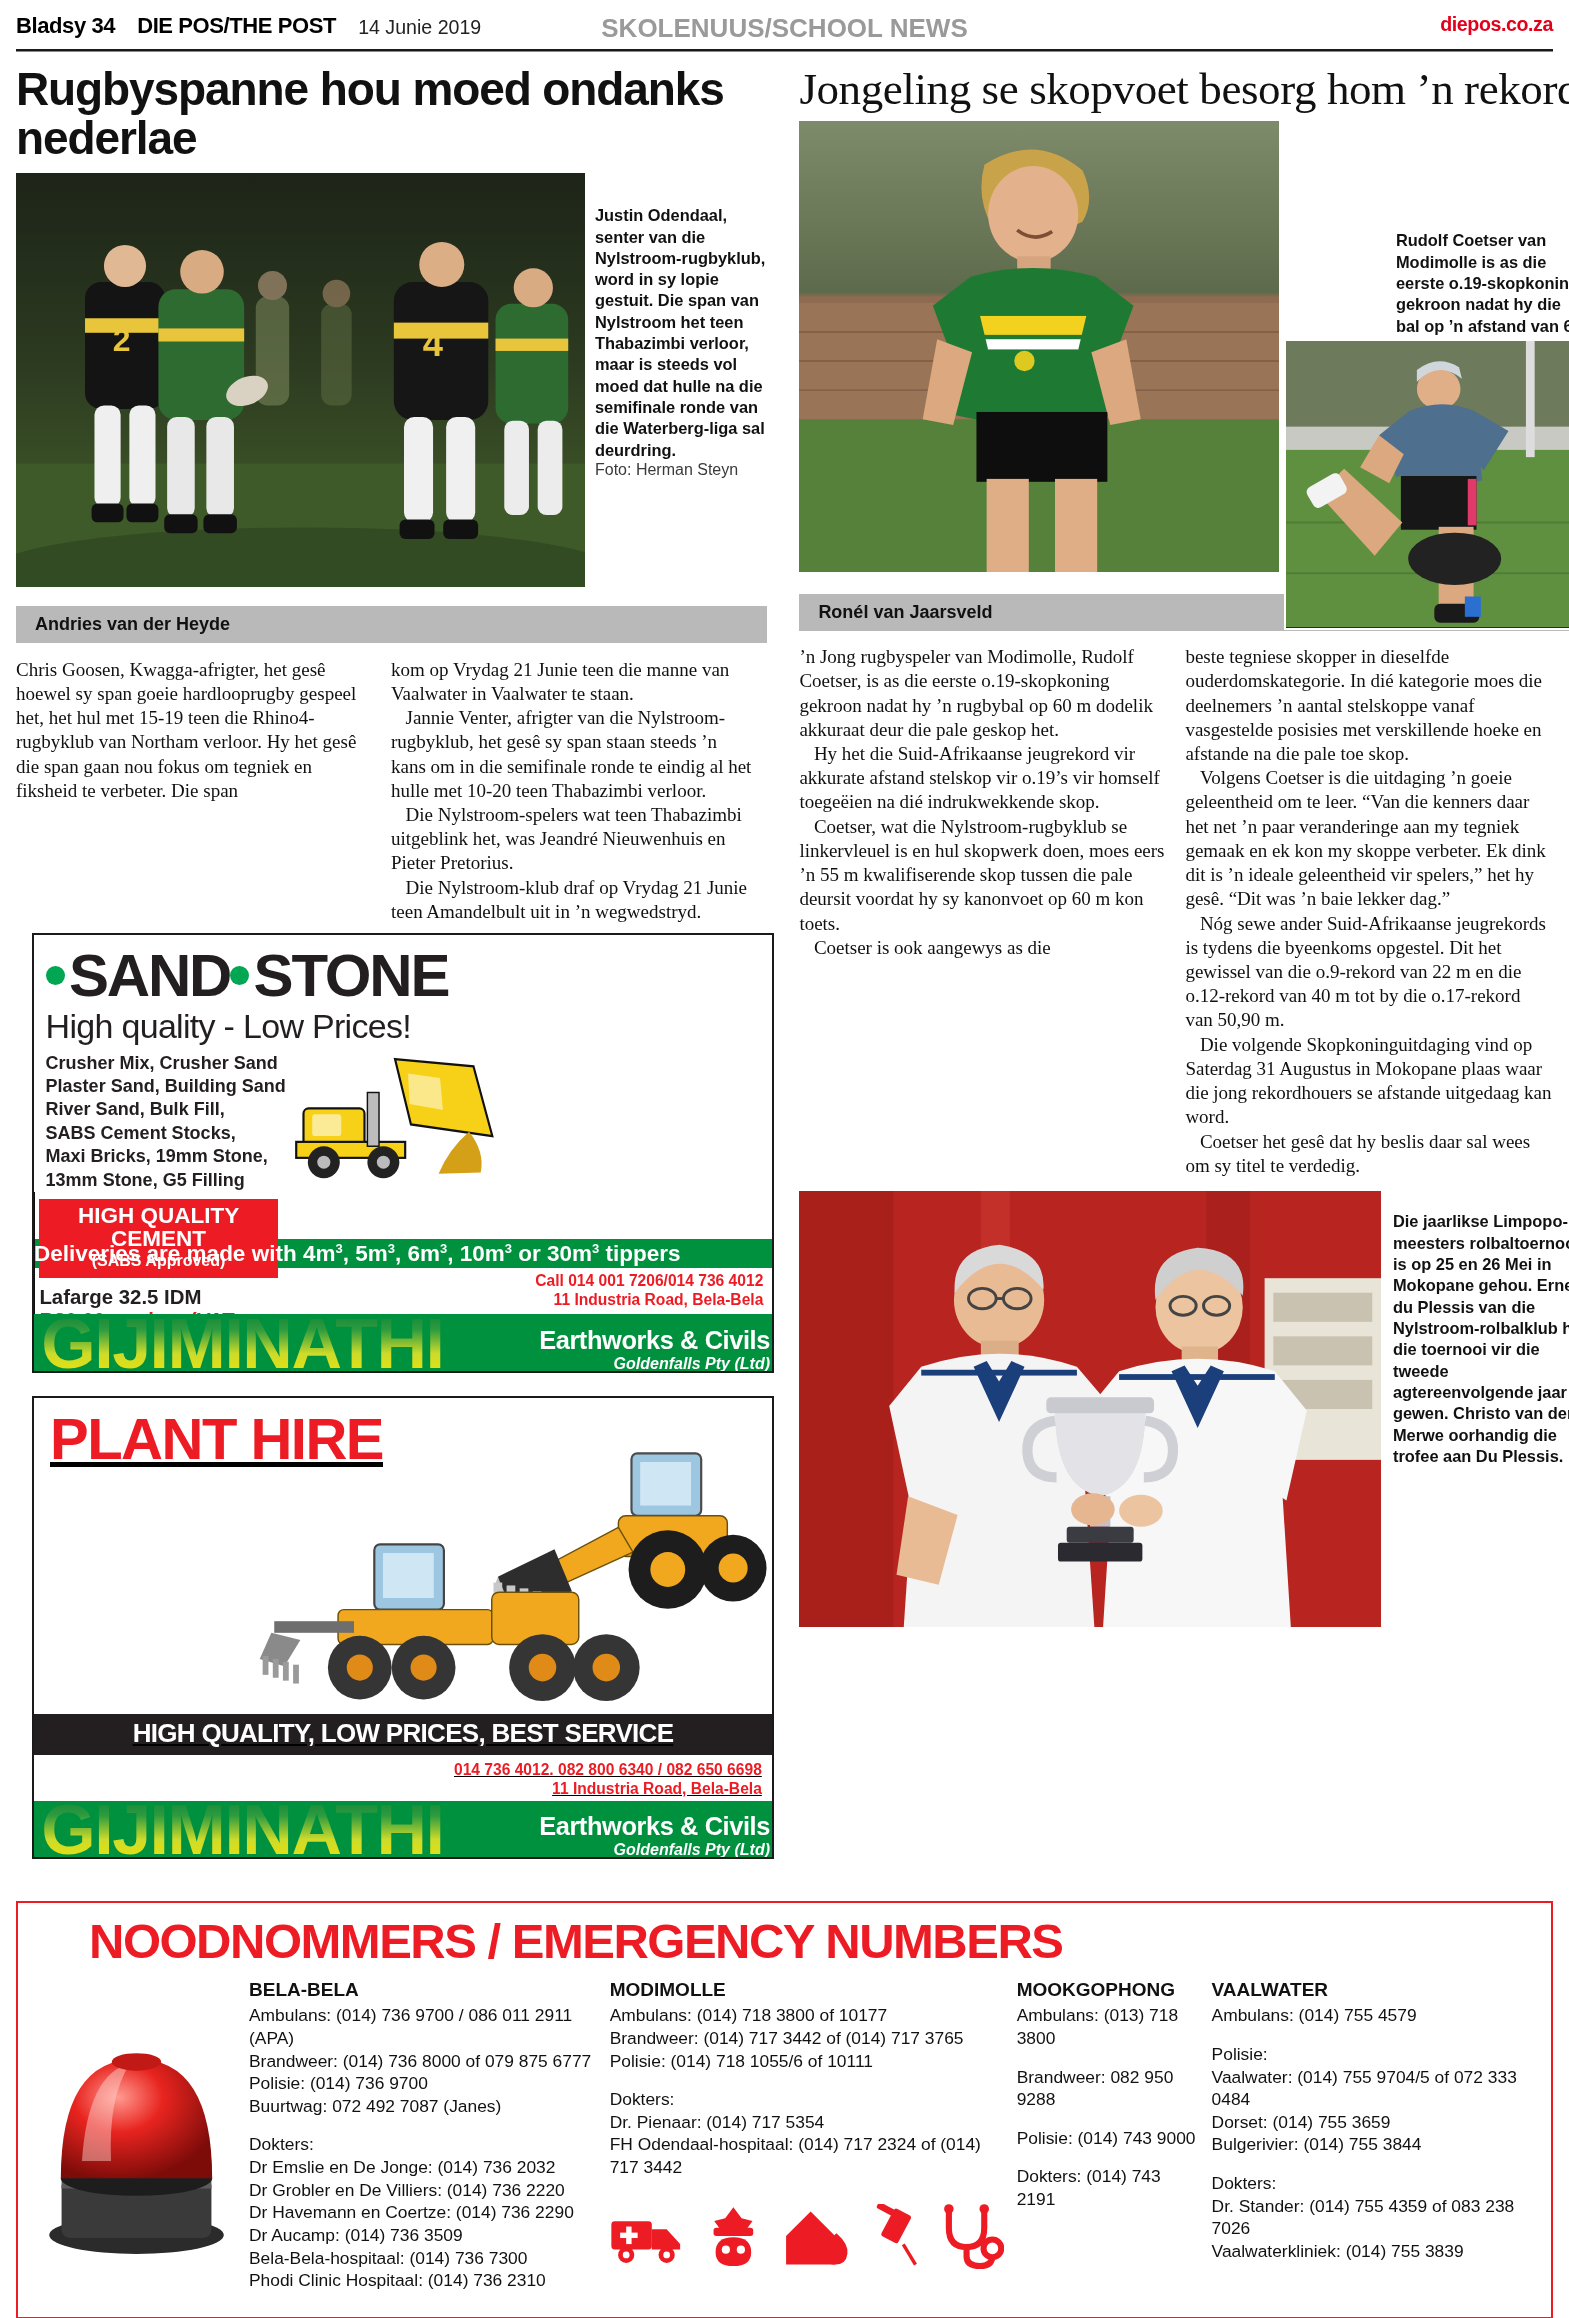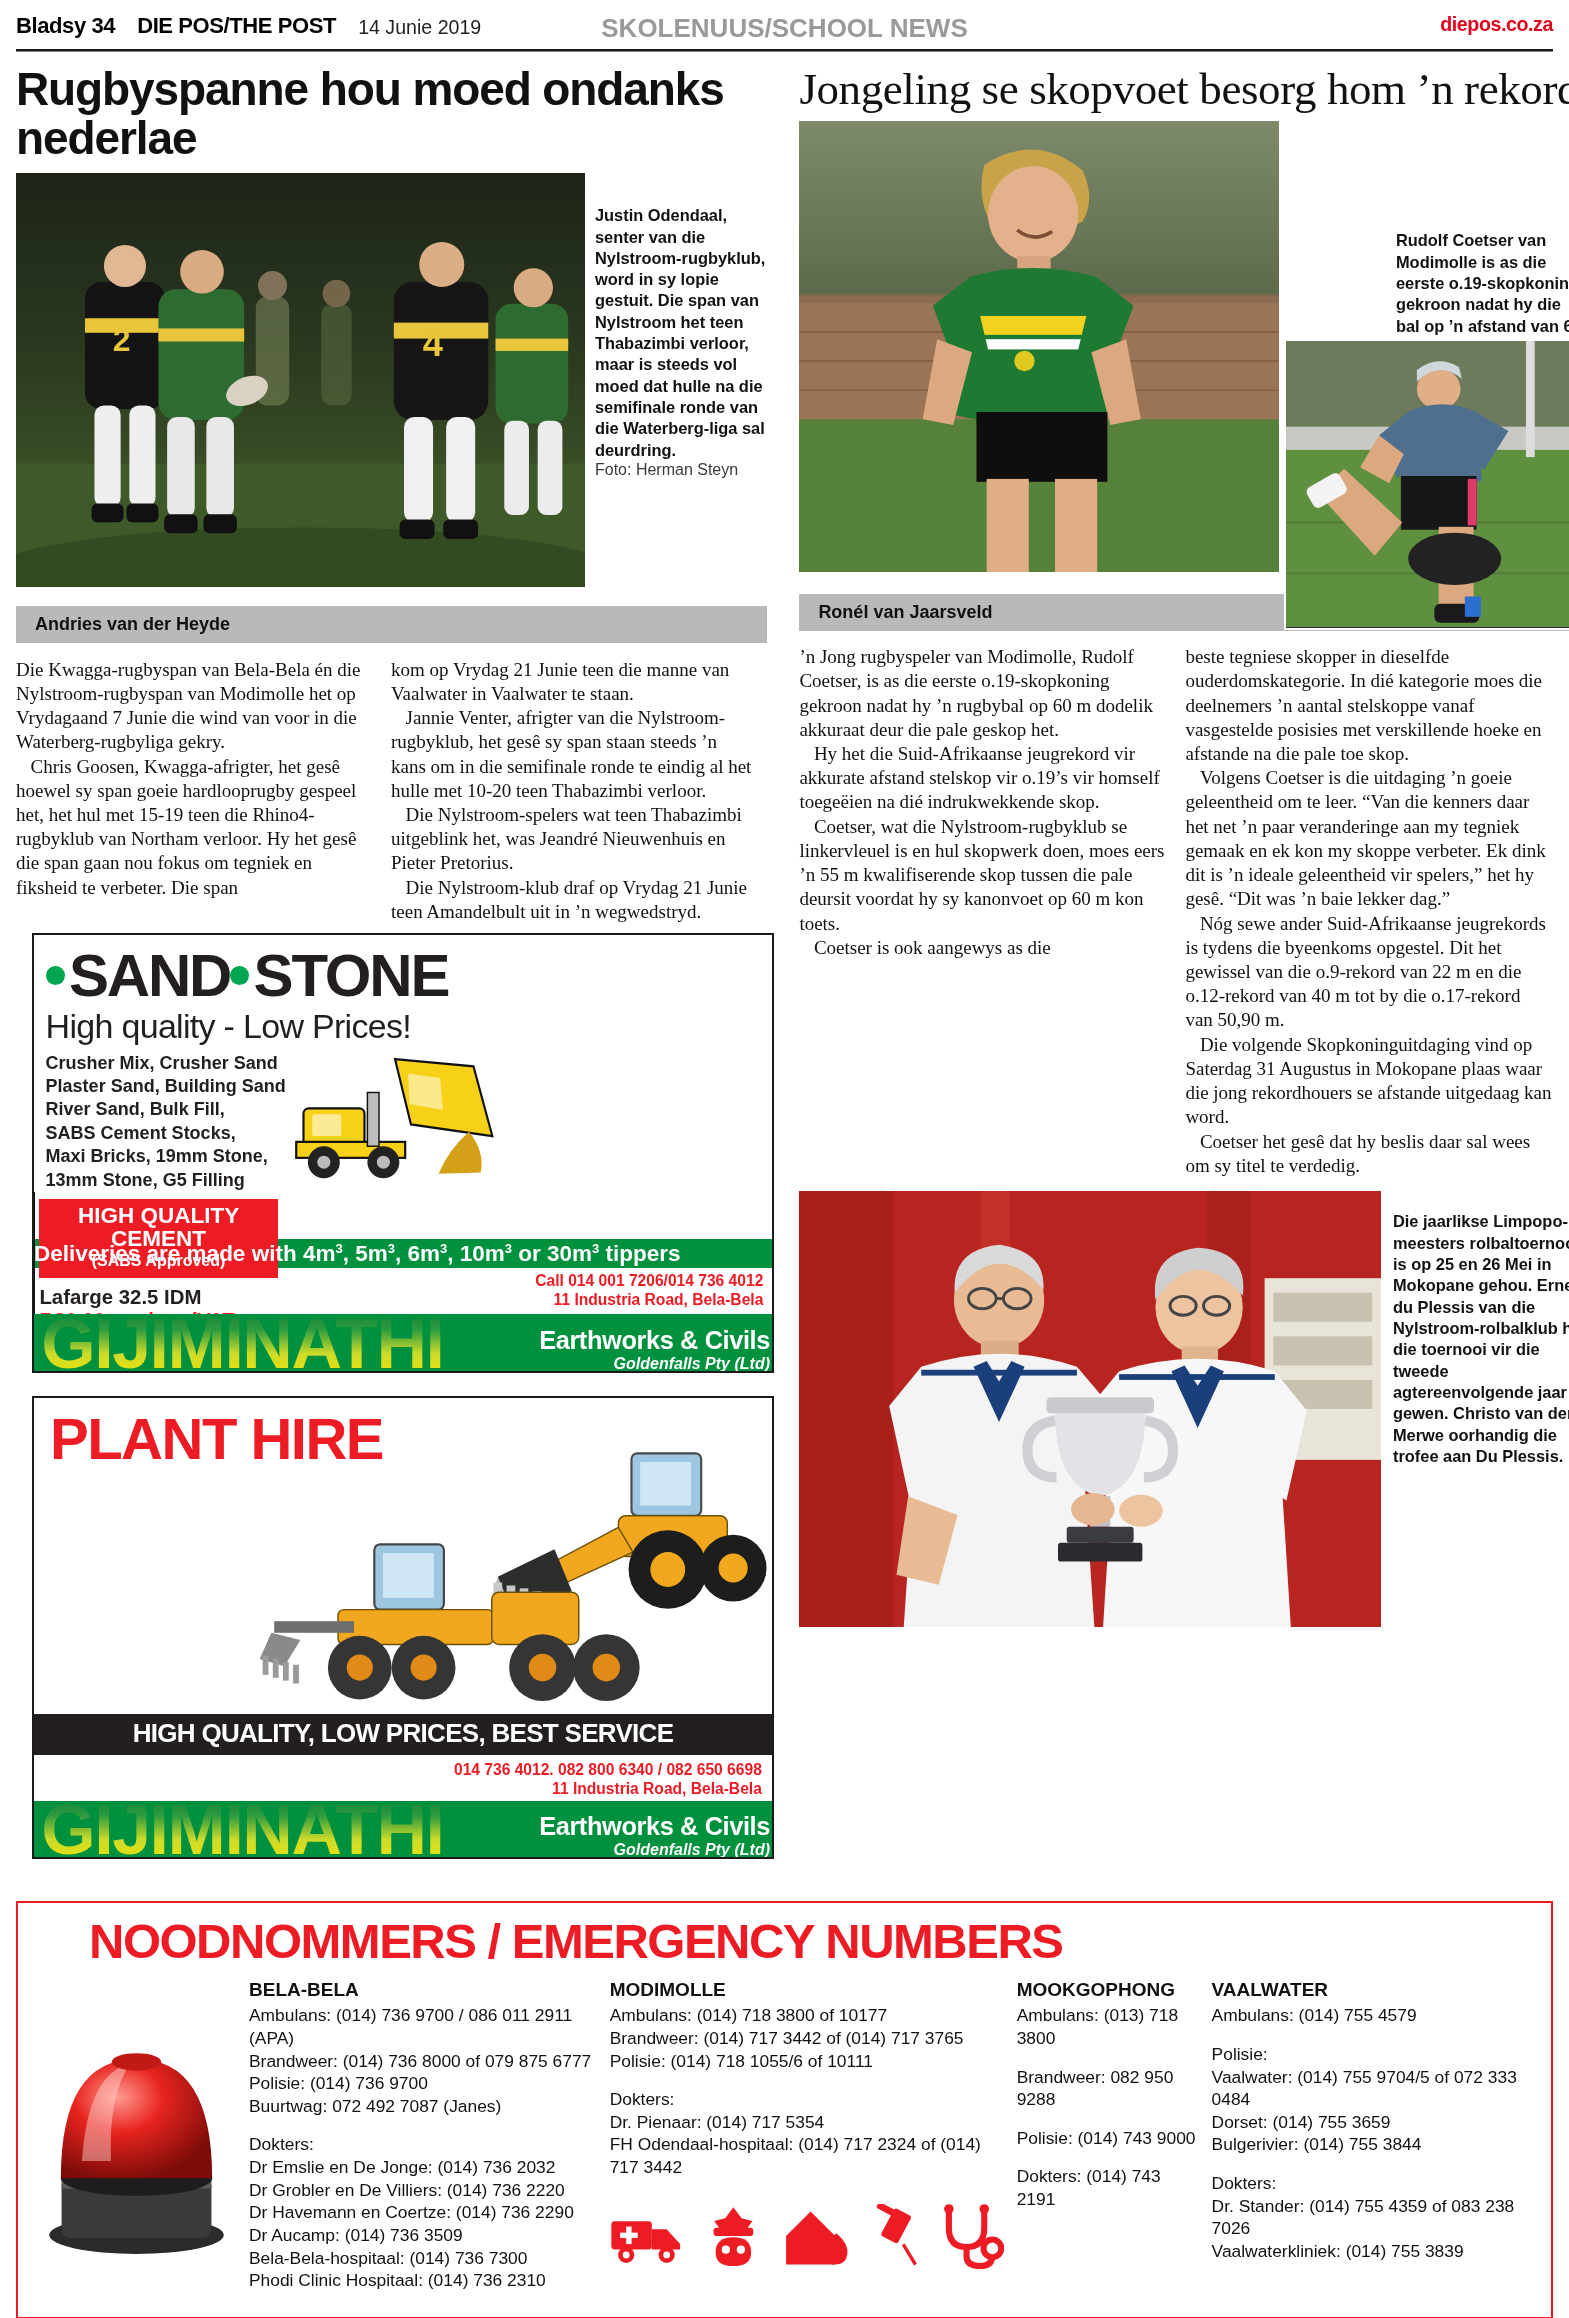--- a/index.html
+++ b/index.html
@@ -219,21 +219,20 @@
         <div class="rugby-cap">
           <div class="photo-caption">Justin Odendaal, senter van die Nylstroom-rugbyklub, word in sy lopie gestuit. Die span van Nylstroom het teen Thabazimbi verloor, maar is steeds vol moed dat hulle na die semifinale ronde van die Waterberg-liga sal deurdring.</div>
           <div class="photo-credit">Foto: Herman Steyn</div>
         </div>
       </div>
 
       <div class="byline">Andries van der Heyde</div>
 
       <div class="body-cols">
         <div class="bodytext" style="width:356px">
-          <p>Die Kwagga-rugbyspan van Bela-Bela én die Nylstroom-rugbyspan van Modimolle het op Vrydagaand 7 Junie die wind van voor in die Waterberg-rugbyliga gekry.</p>
           <p>Chris Goosen, Kwagga-afrigter, het gesê hoewel sy span goeie hardlooprugby gespeel het, het hul met 15-19 teen die Rhino4-rugbyklub van Northam verloor. Hy het gesê die span gaan nou fokus om tegniek en fiksheid te verbeter. Die span</p>
         </div>
         <div class="bodytext" style="width:364px">
           <p>kom op Vrydag 21 Junie teen die manne van Vaalwater in Vaalwater te staan.</p>
           <p>Jannie Venter, afrigter van die Nylstroom-rugbyklub, het gesê sy span staan steeds ’n kans om in die semifinale ronde te eindig al het hulle met 10-20 teen Thabazimbi verloor.</p>
           <p>Die Nylstroom-spelers wat teen Thabazimbi uitgeblink het, was Jeandré Nieuwenhuis en Pieter Pretorius.</p>
           <p>Die Nylstroom-klub draf op Vrydag 21 Junie teen Amandelbult uit in ’n wegwedstryd.</p>
         </div>
       </div>
     </div>
@@ -475,21 +474,21 @@
     </div>
     <div class="giji-band">
       <div class="giji-word">GIJIMINATHI</div>
       <div class="giji-right">
         <div class="giji-ew">Earthworks &amp; Civils</div>
         <div class="giji-sub">Goldenfalls Pty (Ltd)</div>
       </div>
     </div>
   </div>
 
-  <div class="ad-box" style="position:absolute; left:32px; top:1396px; width:742px; height:463px;">
+  <div class="ad-box" style="position:absolute; left:32px; top:1396px; width:742px; height:463px;text-decoration:underline;">
     <div style="position:relative; height:316px;">
       <div class="ph-title">PLANT HIRE</div>
       <div style="position:absolute; right:4.4px; top:42px;">
         <svg width="305" height="182" viewBox="0 0 420 250">
           <rect x="232" y="18" width="96" height="86" rx="8" fill="#9dc6e0" stroke="#4b4b4b" stroke-width="3"></rect>
           <rect x="244" y="30" width="70" height="60" fill="#cfe6f5"></rect>
           <rect x="214" y="104" width="150" height="56" rx="10" fill="#f2a81e" stroke="#6b5008" stroke-width="2"></rect>
           <path d="M214 120 l-90 48 18 28 92 -42z" fill="#f2a81e" stroke="#6b5008" stroke-width="2"></path>
           <path d="M126 150 l-78 38 14 56 88 -36z" fill="#2d2d2d"></path>
           <path d="M48 188 l-6 18 16 6z" fill="#bdbdbd"></path>

